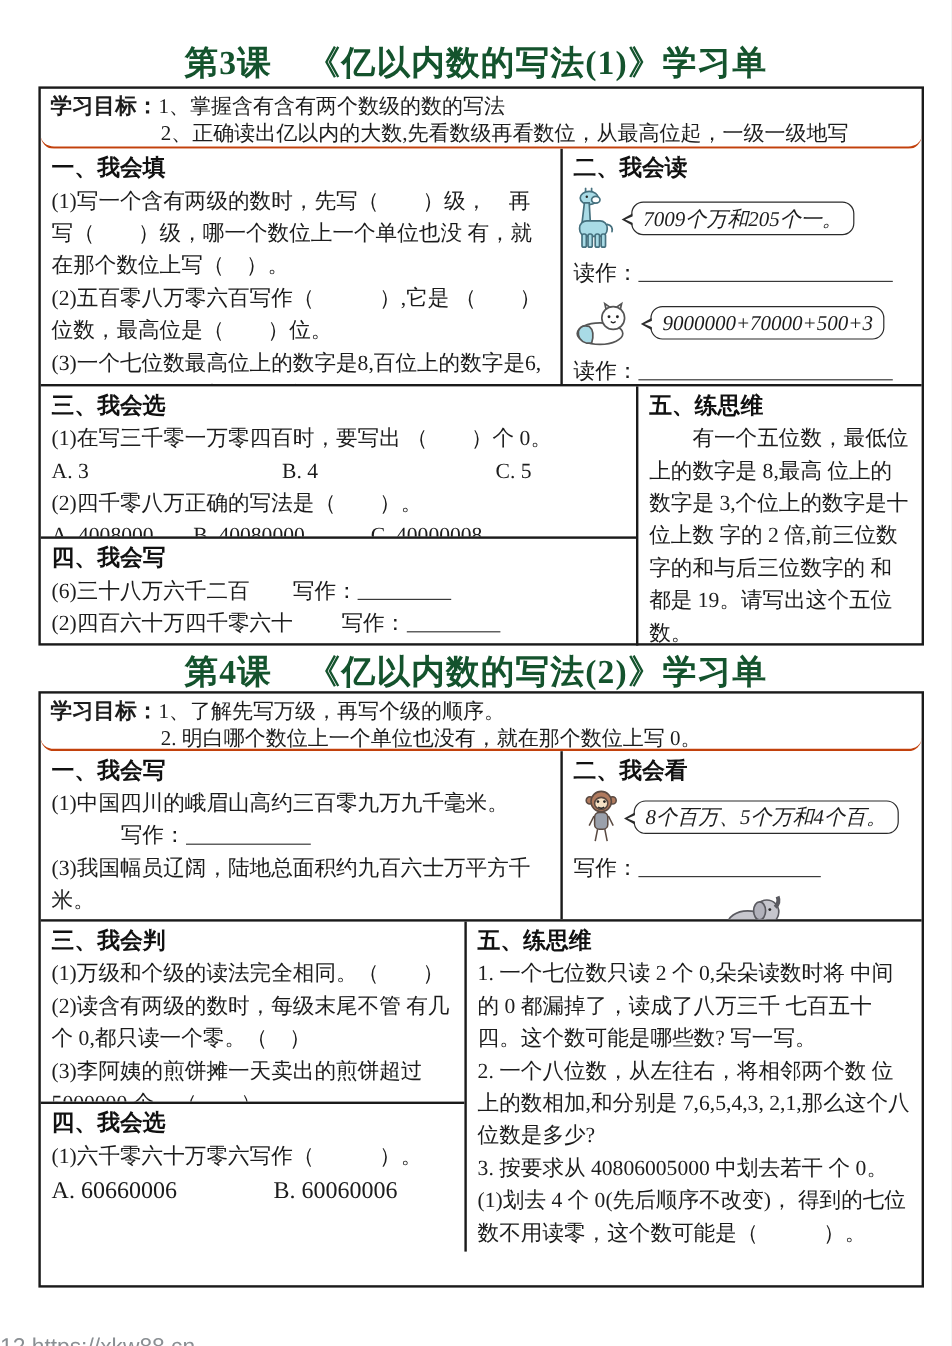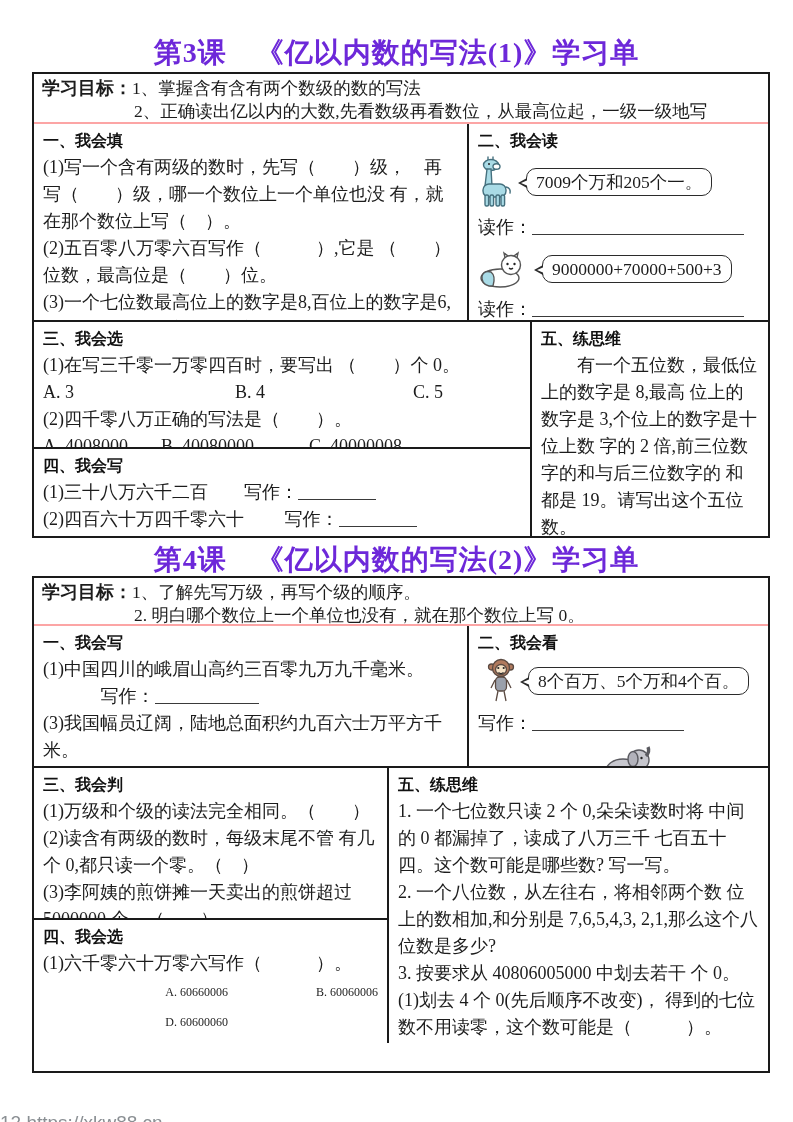--- a/index.html
+++ b/index.html
@@ -4,58 +4,58 @@
 <style>
   * { margin:0; padding:0; box-sizing:border-box; }
   html,body { background:#e8e8e8; }
   .page {
     position:relative; width:793px; height:1122px; margin:0 auto;
     background:#ffffff; overflow:hidden; color:#1c1c1c;
     font-family:"Liberation Serif","DejaVu Serif",serif;
   }
   .doc-title {
     position:absolute; left:0; width:793px; text-align:center;
-    font-size:28px; font-weight:bold; letter-spacing:1px; color:#6d28d9;
+    font-size:28px; font-weight:bold; letter-spacing:1px; color:#14532d;
   }
   #title1 { top:34px; }
   #title2 { top:541px; }
   .sheet { position:absolute; left:32px; width:738px; border:2px solid #1a1a1a; background:#fff; }
   #sheet1 { top:72px;  height:466px; }
   #sheet2 { top:576px; height:497px; }
-  .goals-row { display:flex; padding:3px 8px 2px 8px; border-bottom:2px solid #fca5a5; }
+  .goals-row { display:flex; padding:3px 8px 2px 8px; border-bottom:2px solid #c2410c;border-radius:11px; }
   #sheet1 .goals-row { height:50px; }
   #sheet2 .goals-row { height:48px; }
   .goals-label { font-weight:bold; font-size:18px; white-space:nowrap; line-height:23px; }
   .goals-lines { font-size:17.5px; line-height:23px; }
   .goal-line2 { padding-left:2px;text-align:right; }
   .tbl-row2 { display:grid; border-bottom:2px solid #1a1a1a; }
   #sheet1 .tbl-row2 { grid-template-columns:433px 1fr; height:198px; }
   #sheet2 .tbl-row2 { grid-template-columns:433px 1fr; height:142px; }
   .tbl-row3 { display:grid; }
   #sheet1 .tbl-row3 { grid-template-columns:496px 1fr; height:216px; }
   #sheet2 .tbl-row3 { grid-template-columns:353px 1fr; height:275px; }
   .cell { padding:4px 9px 2px 9px; overflow:hidden; }
   .cell-right { border-left:2px solid #1a1a1a; }
   .leftcol { display:flex; flex-direction:column; }
   .subcell-top { border-bottom:2px solid #1a1a1a; }
   #sheet1 .subcell-top { height:127px; }
   #sheet2 .subcell-top { height:152px; }
   .subcell-bottom { flex:1; }
-  .sec-title { font-weight:bold; font-size:16px; line-height:26px; color:#111;
+  .sec-title { font-weight:bold; font-size:19px; line-height:26px; color:#111;
                font-family:"Liberation Sans","DejaVu Sans",sans-serif; }
   .body-text { font-size:18px; line-height:27px; }
   .body-text p { margin:0; }
   .indent-first { text-indent:2em; }
   .indent-write { padding-left:3.2em; }
   .opt-row { display:flex; font-size:18px; line-height:27px; }
   .opt-a3 { width:192px; } .opt-b4 { width:178px; }
   .opt-a40 { width:118px; } .opt-b40 { width:148px; }
-  .opt-grid { display:grid; grid-template-columns:185px auto; font-size:12px; line-height:30px;text-align:right; }
+  .opt-grid { display:grid; grid-template-columns:185px auto; font-size:20px; line-height:30px; }
   .blank { display:inline-block; border-bottom:1.6px solid #3a3a3a; height:17px; vertical-align:-2px; }
-  .speech-row { display:flex; align-items:center; margin:2px 0 3px 0; }
+  .speech-row { display:flex; align-items:center; margin:2px 0 3px 0;font-style:italic; }
   .bubble {
     position:relative; border:1.6px solid #2b2b2b; border-radius:10px;
     padding:2px 9px 2px 9px; font-size:17.5px; line-height:22px;
     margin-left:12px; background:#fff; white-space:nowrap;
   }
   .bubble::before {
     content:""; position:absolute; left:-9px; top:9px; width:0; height:0;
     border-top:5px solid transparent; border-bottom:5px solid transparent;
     border-right:9px solid #2b2b2b;
   }
@@ -164,21 +164,21 @@
             <div class="opt-row">
               <span class="opt-a40">A. 4008000</span>
               <span class="opt-b40">B. 40080000</span>
               <span>C. 40000008</span>
             </div>
           </div>
         </div>
         <div class="cell subcell-bottom">
           <div class="sec-title">四、我会写</div>
           <div class="body-text">
-            <p><span>(1)三十八万六千二百　　写作：</span><span class="blank" style="width:78px"></span></p>
+            <p><span>(6)三十八万六千二百　　写作：</span><span class="blank" style="width:78px"></span></p>
             <p><span>(2)四百六十万四千零六十　　 写作：</span><span class="blank" style="width:78px"></span></p>
           </div>
         </div>
       </div>
       <div class="cell cell-right">
         <div class="sec-title">五、练思维</div>
         <div class="body-text">
           <p class="indent-first">有一个五位数，最低位上的数字是 8,最高 位上的数字是 3,个位上的数字是十位上数 字的 2 倍,前三位数字的和与后三位数字的 和都是 19。请写出这个五位数。</p>
         </div>
       </div>
@@ -267,21 +267,20 @@
             <p>(3)李阿姨的煎饼摊一天卖出的煎饼超过 5000000 个。（　　）</p>
           </div>
         </div>
         <div class="cell subcell-bottom">
           <div class="sec-title">四、我会选</div>
           <div class="body-text">
             <p>(1)六千零六十万零六写作（　　　）。</p>
             <div class="opt-grid">
               <span>A. 60660006</span>
               <span>B. 60060006</span>
-              <span>D. 60600060</span>
             </div>
           </div>
         </div>
       </div>
       <div class="cell cell-right">
         <div class="sec-title">五、练思维</div>
         <div class="body-text">
           <p>1. 一个七位数只读 2 个 0,朵朵读数时将 中间的 0 都漏掉了，读成了八万三千 七百五十四。这个数可能是哪些数? 写一写。</p>
           <p>2. 一个八位数，从左往右，将相邻两个数 位上的数相加,和分别是 7,6,5,4,3, 2,1,那么这个八位数是多少?</p>
           <p>3. 按要求从 40806005000 中划去若干 个 0。</p>

